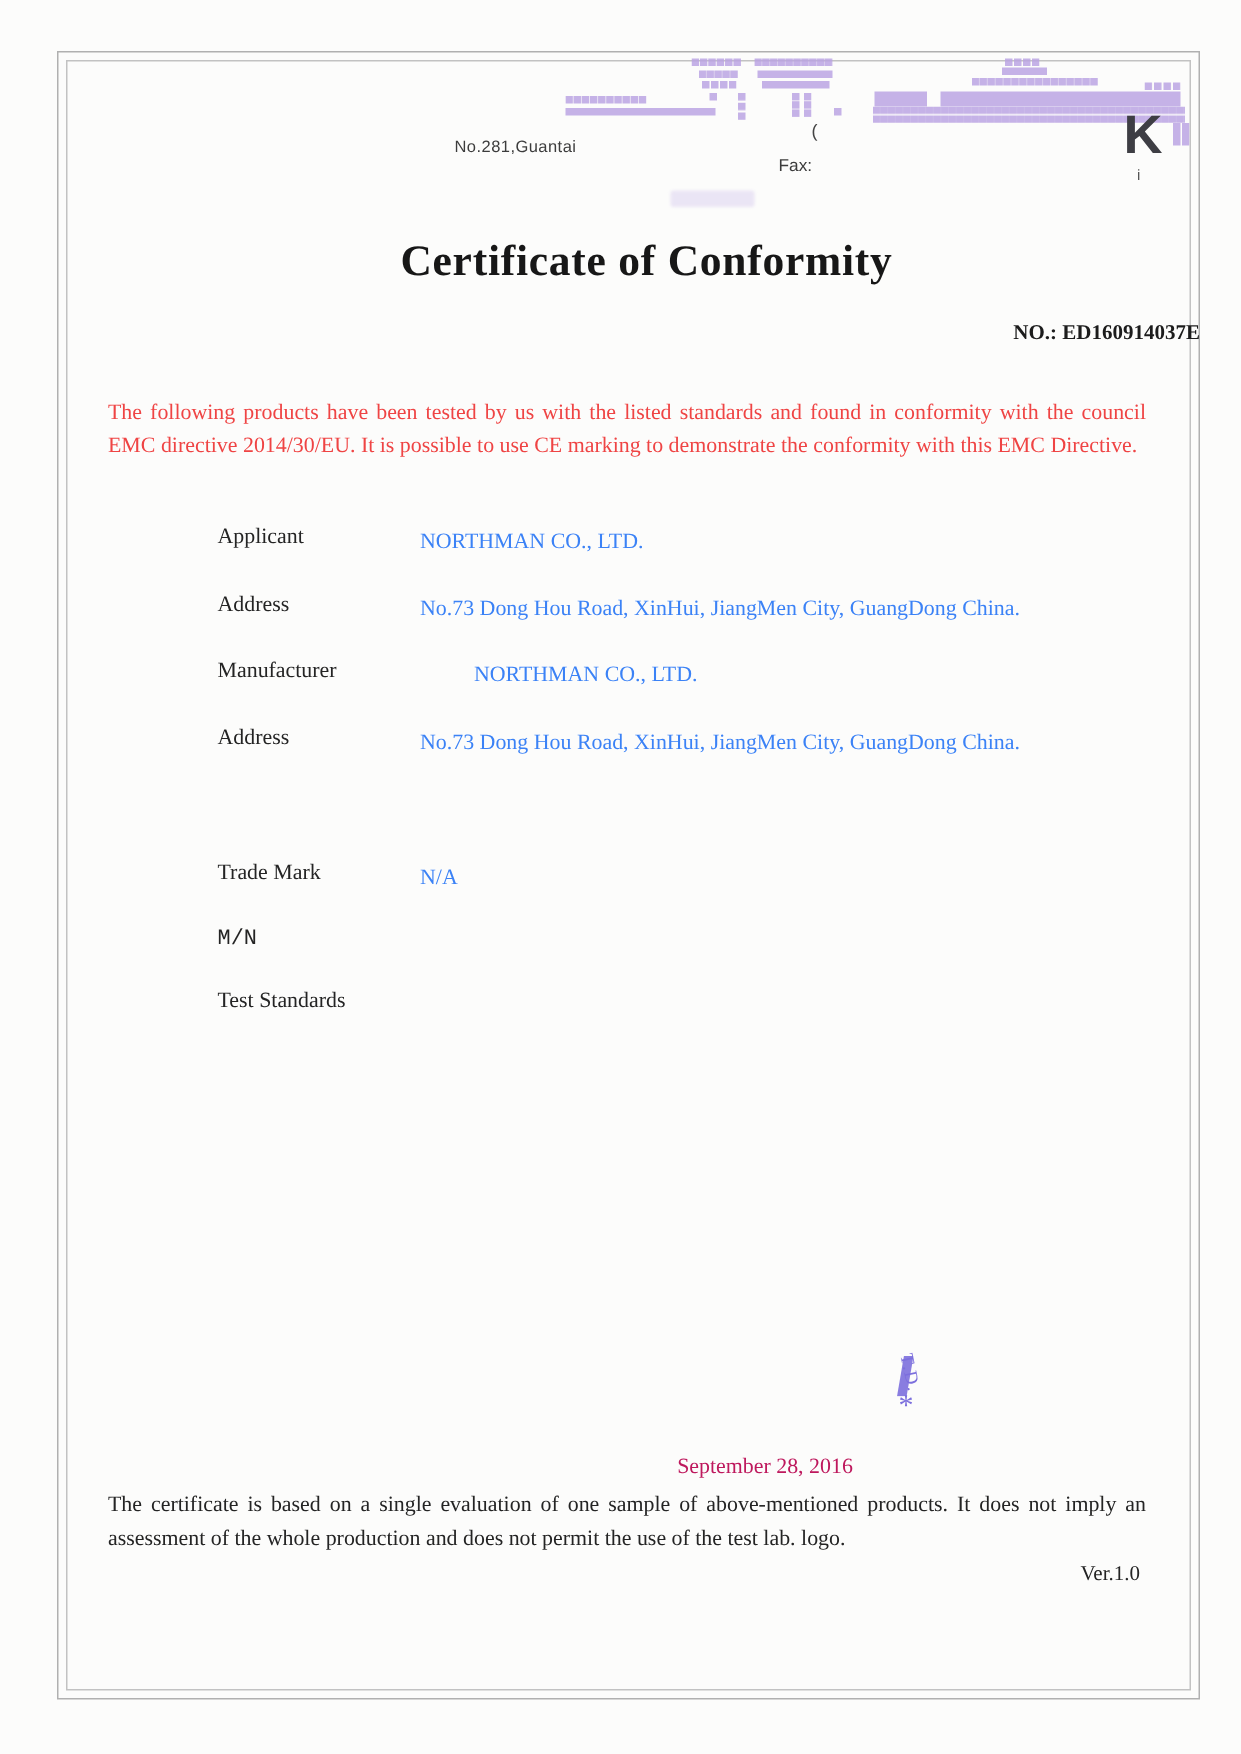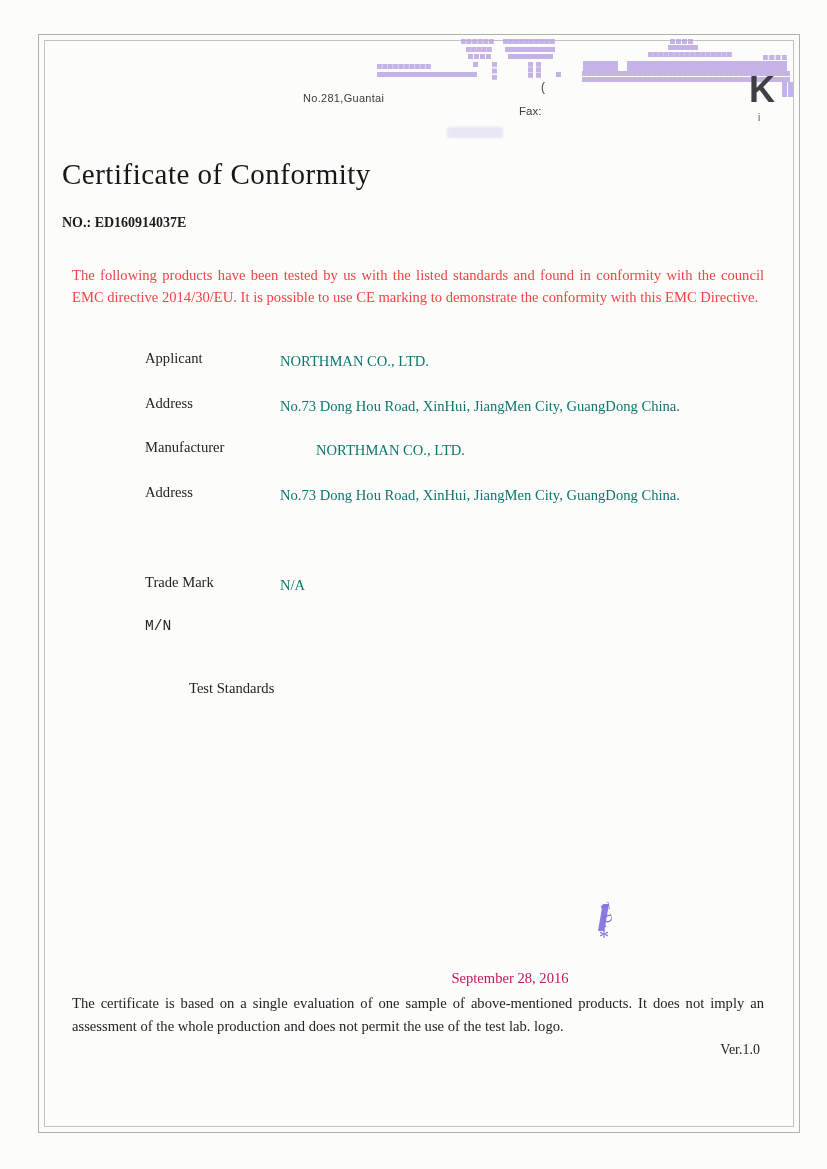--- a/index.html
+++ b/index.html
@@ -18,31 +18,31 @@
     background-image:linear-gradient(var(--redaction,#b9a2e2) 0 0);
     background-size:5px 5px;background-repeat:space;opacity:.82;
   }
   .hdr-sans{font-family:"Liberation Sans", sans-serif;color:#3c3c3c;}
   .addr-frag{left:303px;top:92px;font-size:11px;letter-spacing:.3px;}
   .paren{left:541px;top:80px;font-size:12px;color:#444;}
   .fax{left:519px;top:105px;font-size:11.5px;}
   .smudge{left:447px;top:127px;width:56px;height:11px;background:#cbbbea;opacity:.35;filter:blur(1px);border-radius:2px;}
   .k-logo{left:749px;top:72px;font-family:"Liberation Sans",sans-serif;font-size:36px;font-weight:bold;color:#3e3e44;line-height:1;}
   .k-sub{left:758px;top:112px;font-family:"Liberation Sans",sans-serif;font-size:10px;color:#555;}
-  .title{left:40px;top:158px;width:760px;text-indent:22px;
-         font-size:29px;font-weight:normal;letter-spacing:.5px;color:#171717;}
-  .cert-no{left:40px;top:215px;width:760px;text-align:left;text-indent:22px;
+  .title{left:40px;top:158px;width:760px;text-align:center;text-indent:22px;
+         font-size:29px;font-weight:bold;letter-spacing:.5px;color:#171717;}
+  .cert-no{left:40px;top:215px;width:760px;text-align:right;text-indent:22px;
            font-size:14px;font-weight:bold;}
   .body-par{left:72px;top:264px;width:692px;font-size:14.6px;line-height:22px;text-align:justify;color:#ef4444;}
   .fields{left:145px;top:350px;width:620px;height:420px;}
   .frow{position:absolute;left:0;display:flex;width:620px;}
   .frow .flabel{width:135px;flex:0 0 135px;font-size:14.6px;color:#242424;}
-  .frow .fvalue{flex:1;font-size:14.6px;color:#0f766e;white-space:pre-line;line-height:22px;}
+  .frow .fvalue{flex:1;font-size:14.6px;color:#3b82f6;white-space:pre-line;line-height:22px;}
   .r1{top:0px;}.r2{top:45px;}.r3{top:89px;gap:36px;}.r4{top:134px;}
-  .r5{top:179px;}.r6{top:224px;}.r7{top:268px;font-family:Liberation Mono, monospace;}.r8{top:330px;margin-left:44px;}
+  .r5{top:179px;}.r6{top:224px;}.r7{top:268px;font-family:Liberation Mono, monospace;}.r8{top:309px;}
   .stamp-wedge{left:598px;top:904px;width:11px;height:27px;background:var(--stamp,#7c6fdd);
                clip-path:polygon(42% 0,100% 0,58% 100%,0 100%);opacity:.9;}
   .stamp-td{left:611px;top:901px;font-size:12.5px;color:var(--stamp,#7c6fdd);
             transform:rotate(78deg);transform-origin:left top;letter-spacing:1px;}
   .stamp-star{left:599px;top:926px;font-size:20px;color:var(--stamp,#7c6fdd);}
   .date{left:395px;top:970px;width:230px;text-align:center;font-size:14.6px;color:#be185d;}
   .footer-par{left:72px;top:992px;width:692px;font-size:14.6px;line-height:23px;text-align:justify;color:#242424;}
   .version{left:560px;top:1042px;width:200px;text-align:right;font-size:14px;color:#242424;}
 </style>
 </head>

